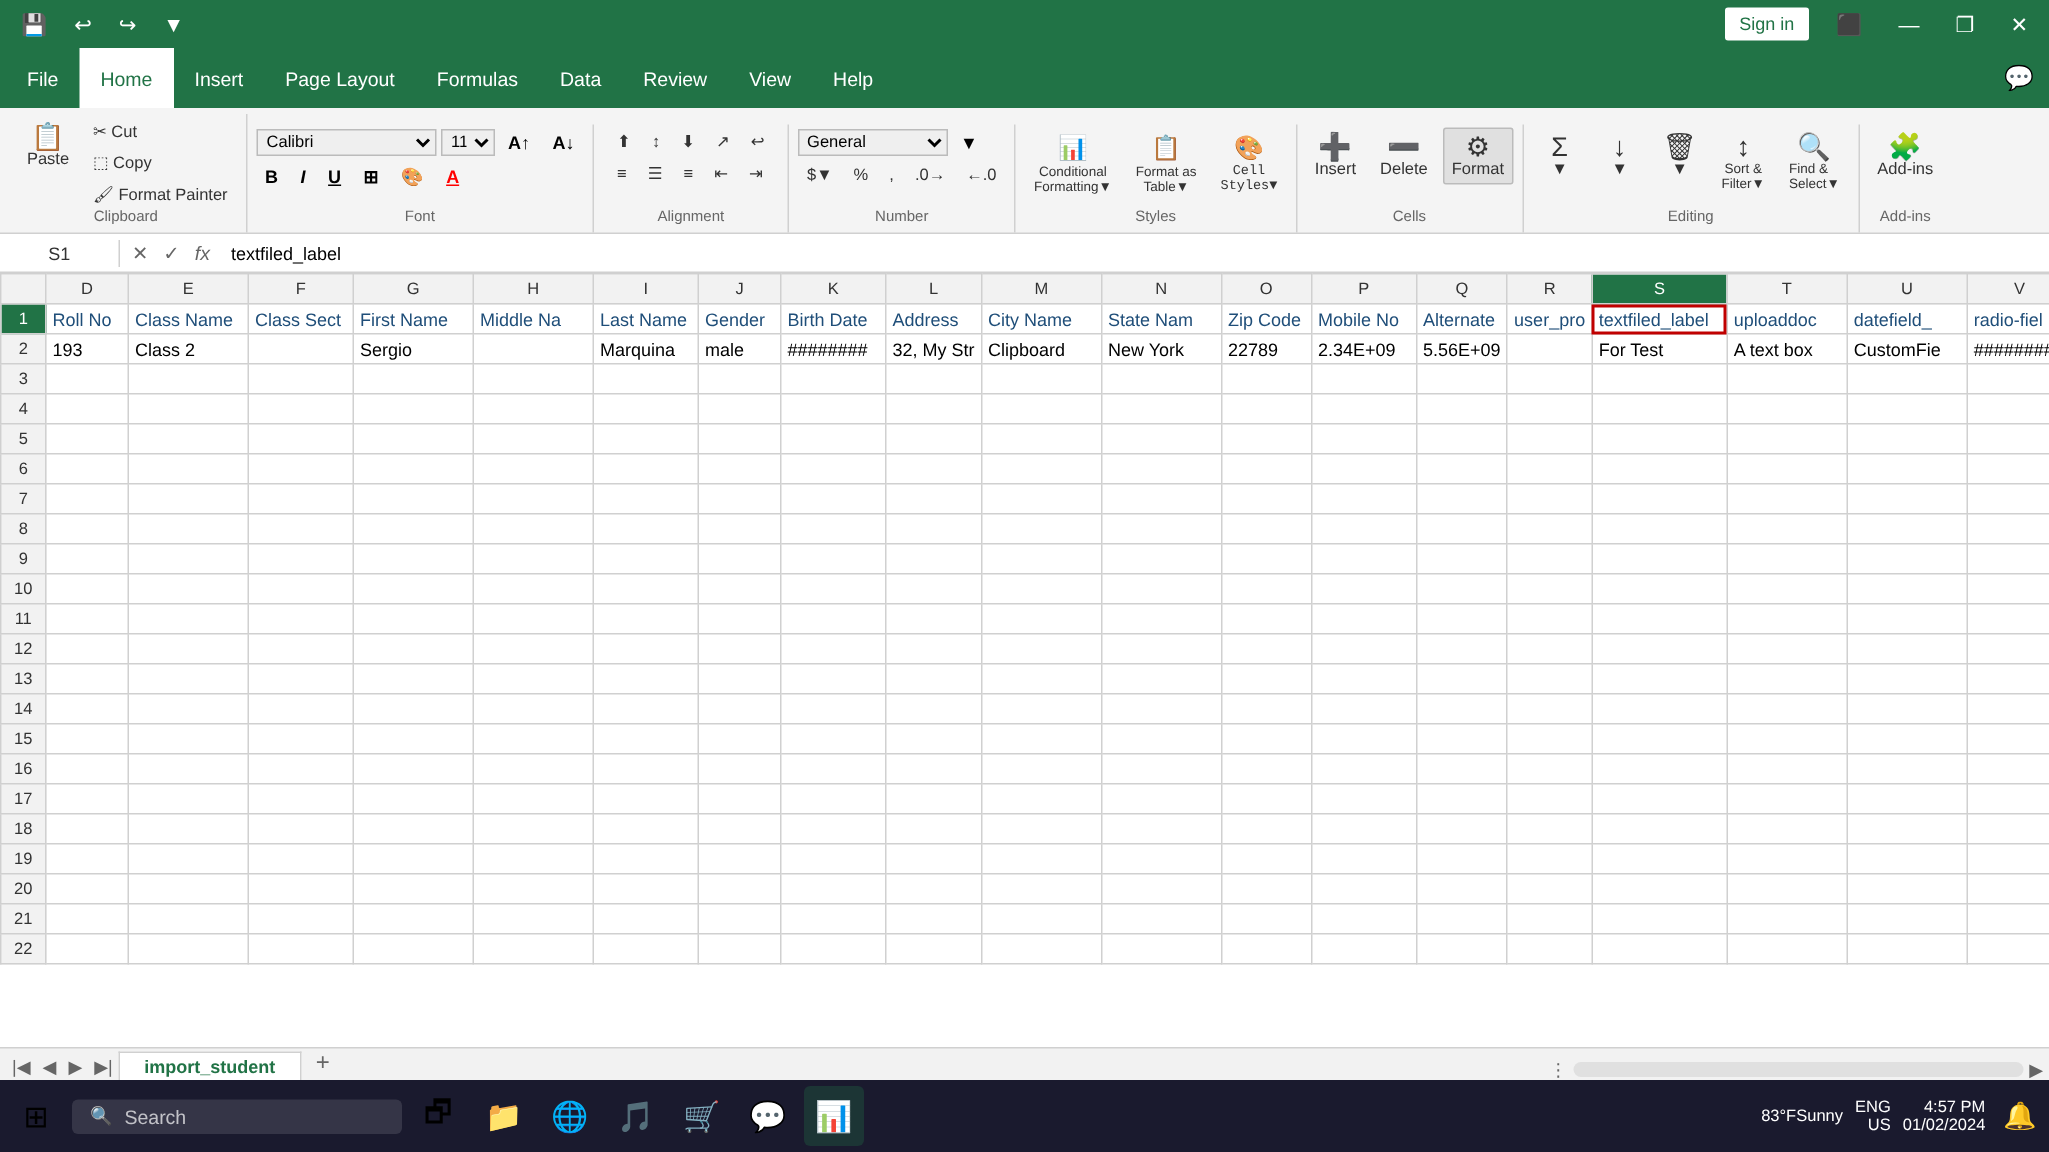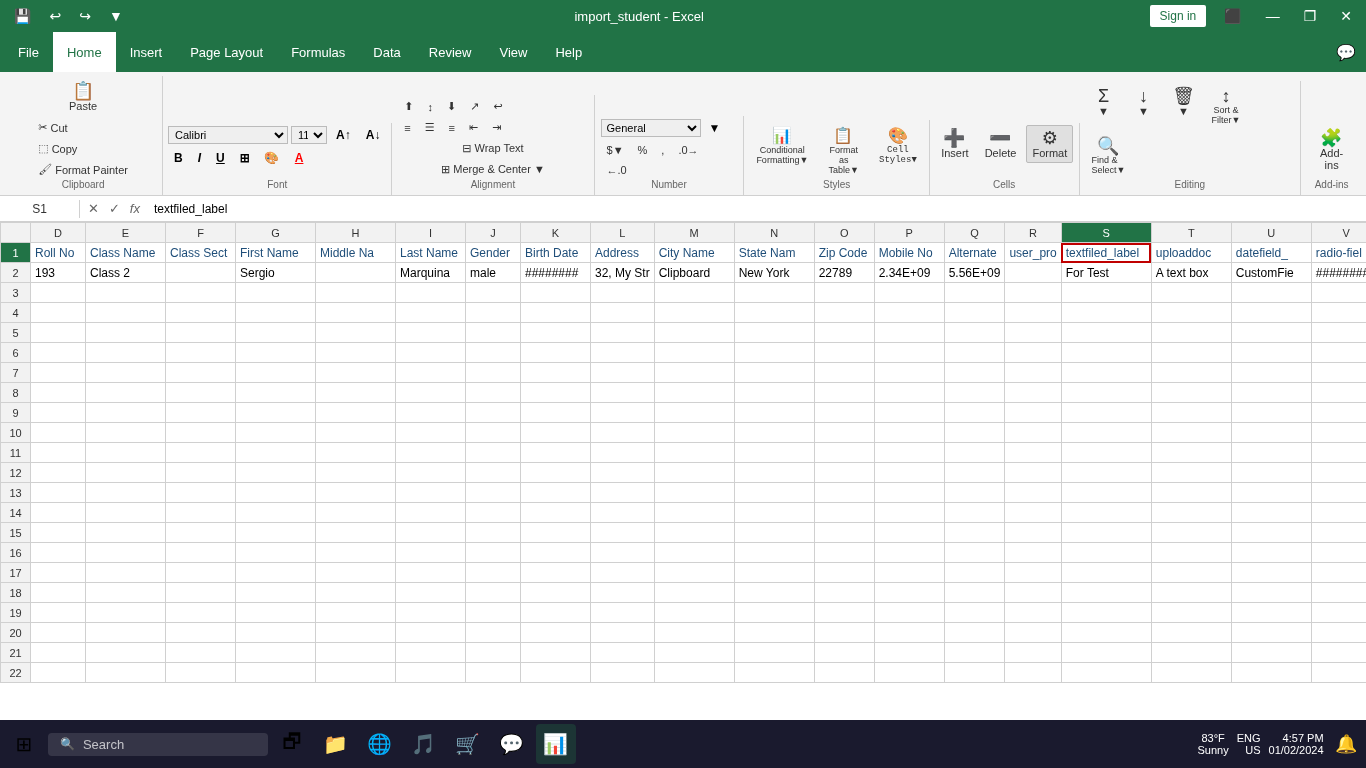--- a/index.html
+++ b/index.html
@@ -280,21 +280,20 @@
 </head>
 <body>
 
 <div id="title-bar">
   <div class="left-controls">
     <button class="title-btn">💾</button>
     <button class="title-btn">↩</button>
     <button class="title-btn">↪</button>
     <button class="title-btn">▼</button>
   </div>
-  <span class="title">import_student - Excel</span>
   <div class="right-controls">
     <button class="sign-in-btn">Sign in</button>
     <button class="title-btn">⬛</button>
     <button class="title-btn">—</button>
     <button class="title-btn">❐</button>
     <button class="title-btn">✕</button>
   </div>
 </div>
 
 <div id="menu-bar">
@@ -361,24 +360,20 @@
         <button class="ribbon-btn-sm">⬇</button>
         <button class="ribbon-btn-sm">↗</button>
         <button class="ribbon-btn-sm">↩</button>
       </div>
       <div class="ribbon-buttons" style="justify-content:flex-start;margin-top:2px;">
         <button class="ribbon-btn-sm">≡</button>
         <button class="ribbon-btn-sm">☰</button>
         <button class="ribbon-btn-sm">≡</button>
         <button class="ribbon-btn-sm">⇤</button>
         <button class="ribbon-btn-sm">⇥</button>
-      </div>
-      <div class="ribbon-buttons" style="margin-top:2px;">
-        <button class="ribbon-btn-sm">⊟ Wrap Text</button>
-        <button class="ribbon-btn-sm">⊞ Merge &amp; Center ▼</button>
       </div>
     </div>
     <div class="ribbon-group-label">Alignment</div>
   </div>
 
   <div class="ribbon-group" style="min-width:120px;justify-content:center;">
     <div style="flex:1;">
       <div style="display:flex;align-items:center;gap:2px;margin-bottom:3px;">
         <select style="font-size:11px;border:1px solid #bbb;padding:1px;width:100px;">
           <option>General</option>
@@ -1075,21 +1070,21 @@
   <button class="taskbar-btn">
     <div class="taskbar-icon">🛒</div>
   </button>
   <button class="taskbar-btn">
     <div class="taskbar-icon">💬</div>
   </button>
   <button class="taskbar-btn" style="background:rgba(33,115,70,0.3);">
     <div class="taskbar-icon">📊</div>
   </button>
   <div class="taskbar-right">
-    <div style="display:flex;flex-direction:column;align-items:center;">
+    <div style="display:flex;align-items:center;">
       <span>83°F</span>
       <span>Sunny</span>
     </div>
     <div style="display:flex;flex-direction:column;align-items:flex-end;">
       <span>ENG</span>
       <span>US</span>
     </div>
     <div style="display:flex;flex-direction:column;align-items:flex-end;">
       <span>4:57 PM</span>
       <span>01/02/2024</span>

